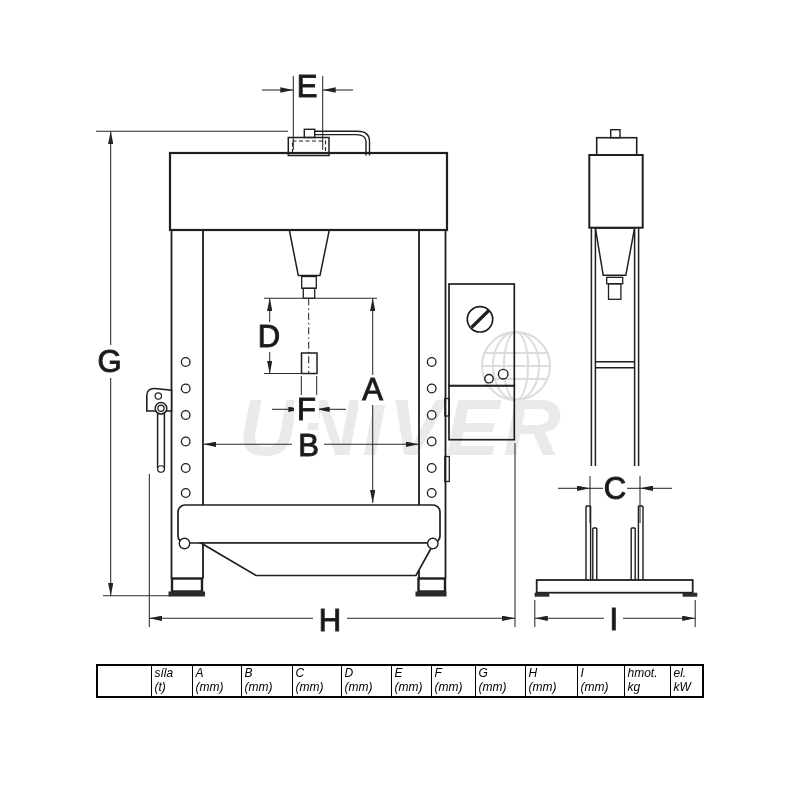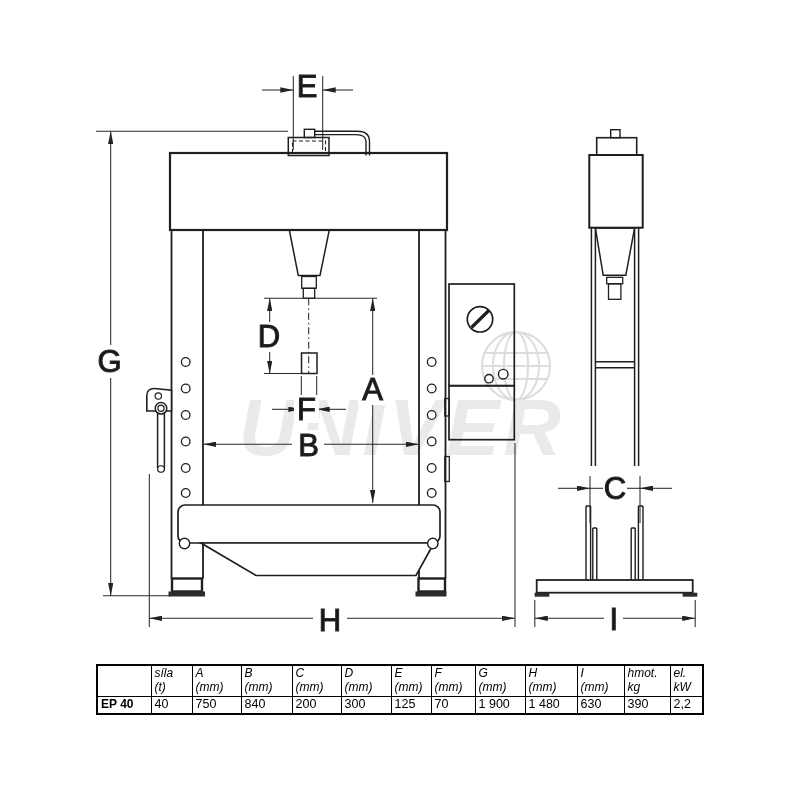--- a/index.html
+++ b/index.html
@@ -267,31 +267,16 @@
             <div>hmot.</div>
             <div>kg</div>
           </th>
       <th>
             <div>el.</div>
             <div>kW</div>
           </th>
     </tr>
   </thead>
   <tbody>
-    <tr>
-      <td class="rowlabel">EP 40</td>
-      <td>40</td>
-      <td>750</td>
-      <td>840</td>
-      <td>200</td>
-      <td>300</td>
-      <td>125</td>
-      <td>70</td>
-      <td>1 900</td>
-      <td>1 480</td>
-      <td>630</td>
-      <td>390</td>
-      <td>2,2</td>
-    </tr>
   </tbody>
 </table>
 
 </div>
 
 </body></html>

